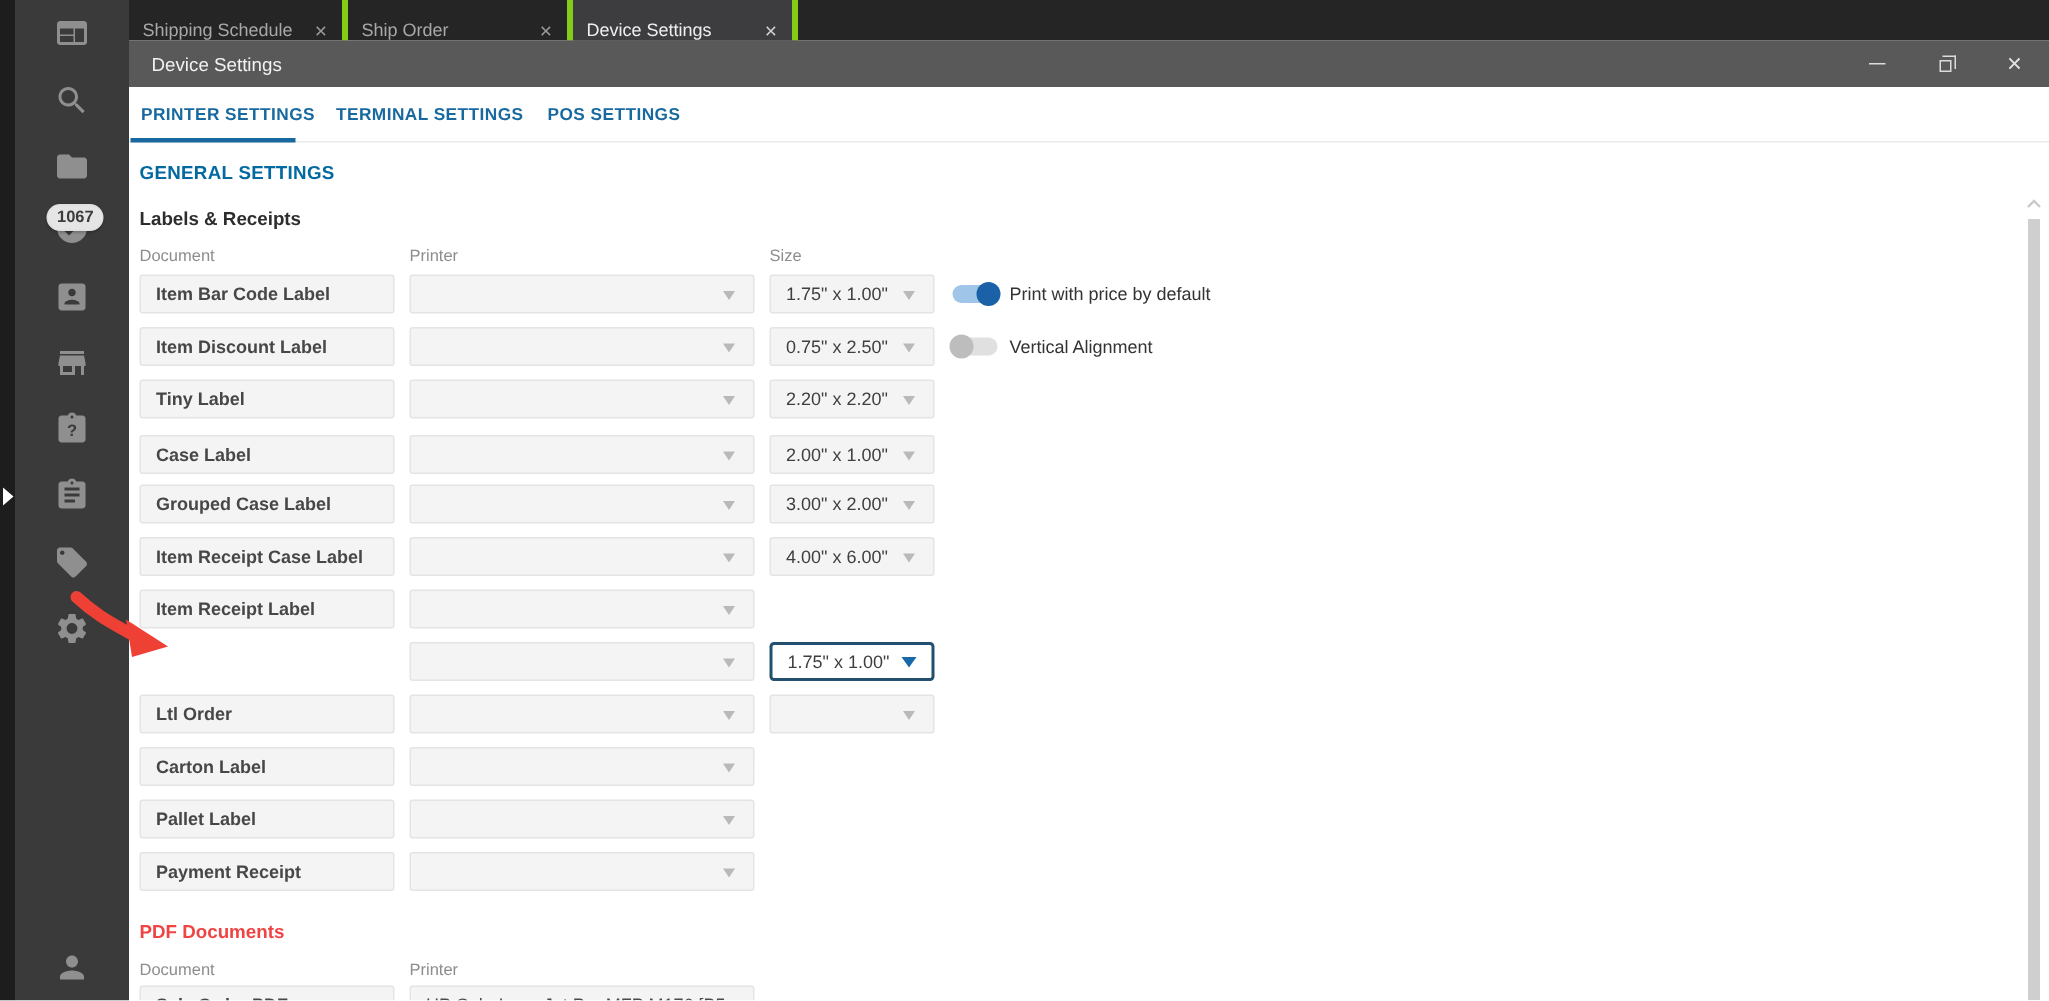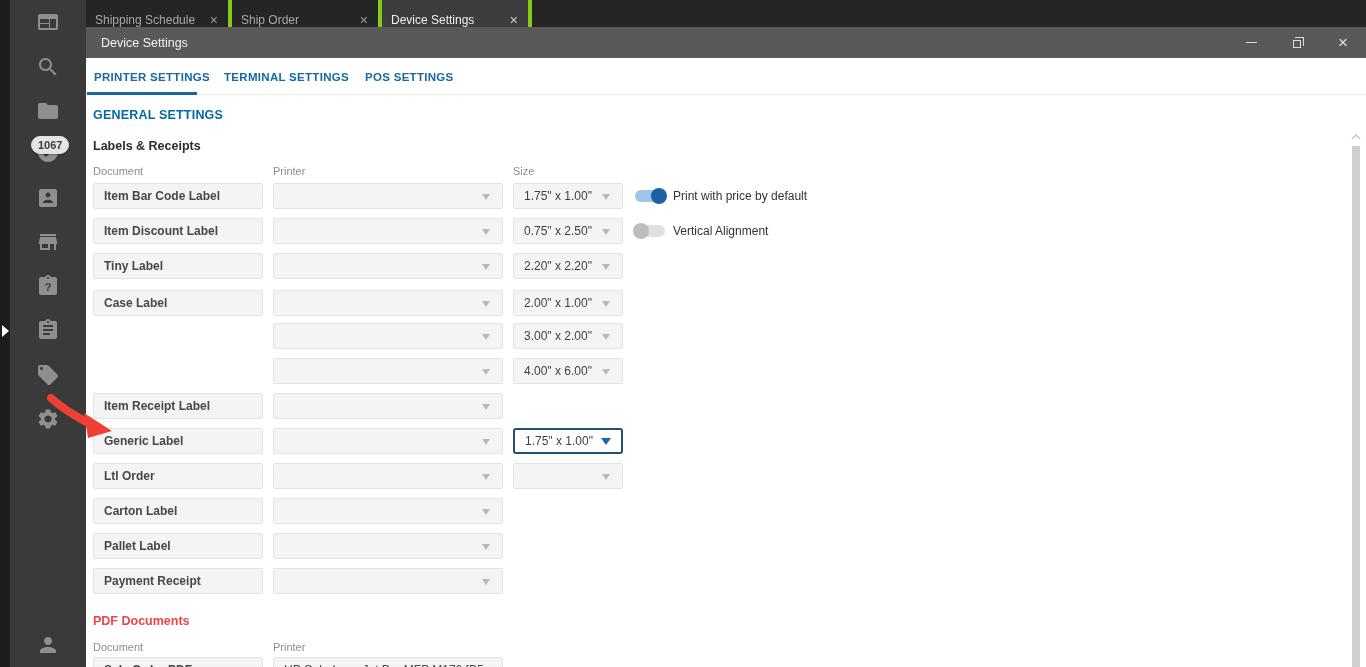--- a/index.html
+++ b/index.html
@@ -217,39 +217,40 @@
         <div class="field size-dd">2.20" x 2.20"<span class="caret"></span></div>
       </div>
       <div class="lr-row" style="top: 232px;">
         <div class="field doc-field">Case Label</div>
         <div class="field printer-dd">
           <span class="caret"></span>
         </div>
         <div class="field size-dd">2.00" x 1.00"<span class="caret"></span></div>
       </div>
       <div class="lr-row" style="top: 265px;">
+        <div class="field doc-field">Grouped Case Label</div>
         <div class="field printer-dd">
           <span class="caret"></span>
         </div>
         <div class="field size-dd">3.00" x 2.00"<span class="caret"></span></div>
       </div>
       <div class="lr-row" style="top: 300px;">
+        <div class="field doc-field">Item Receipt Case Label</div>
         <div class="field printer-dd">
           <span class="caret"></span>
         </div>
         <div class="field size-dd">4.00" x 6.00"<span class="caret"></span></div>
       </div>
       <div class="lr-row" style="top: 335px;">
         <div class="field doc-field">Item Receipt Label</div>
         <div class="field printer-dd">
           <span class="caret"></span>
         </div>
       </div>
       <div class="lr-row" style="top: 370px;">
-        <div class="field doc-field">Generic Label</div>
         <div class="field printer-dd">
           <span class="caret"></span>
         </div>
         <div class="field size-dd focused">1.75" x 1.00"<span class="caret"></span></div>
       </div>
       <div class="lr-row" style="top: 405px;">
         <div class="field doc-field">Ltl Order</div>
         <div class="field printer-dd">
           <span class="caret"></span>
         </div>

